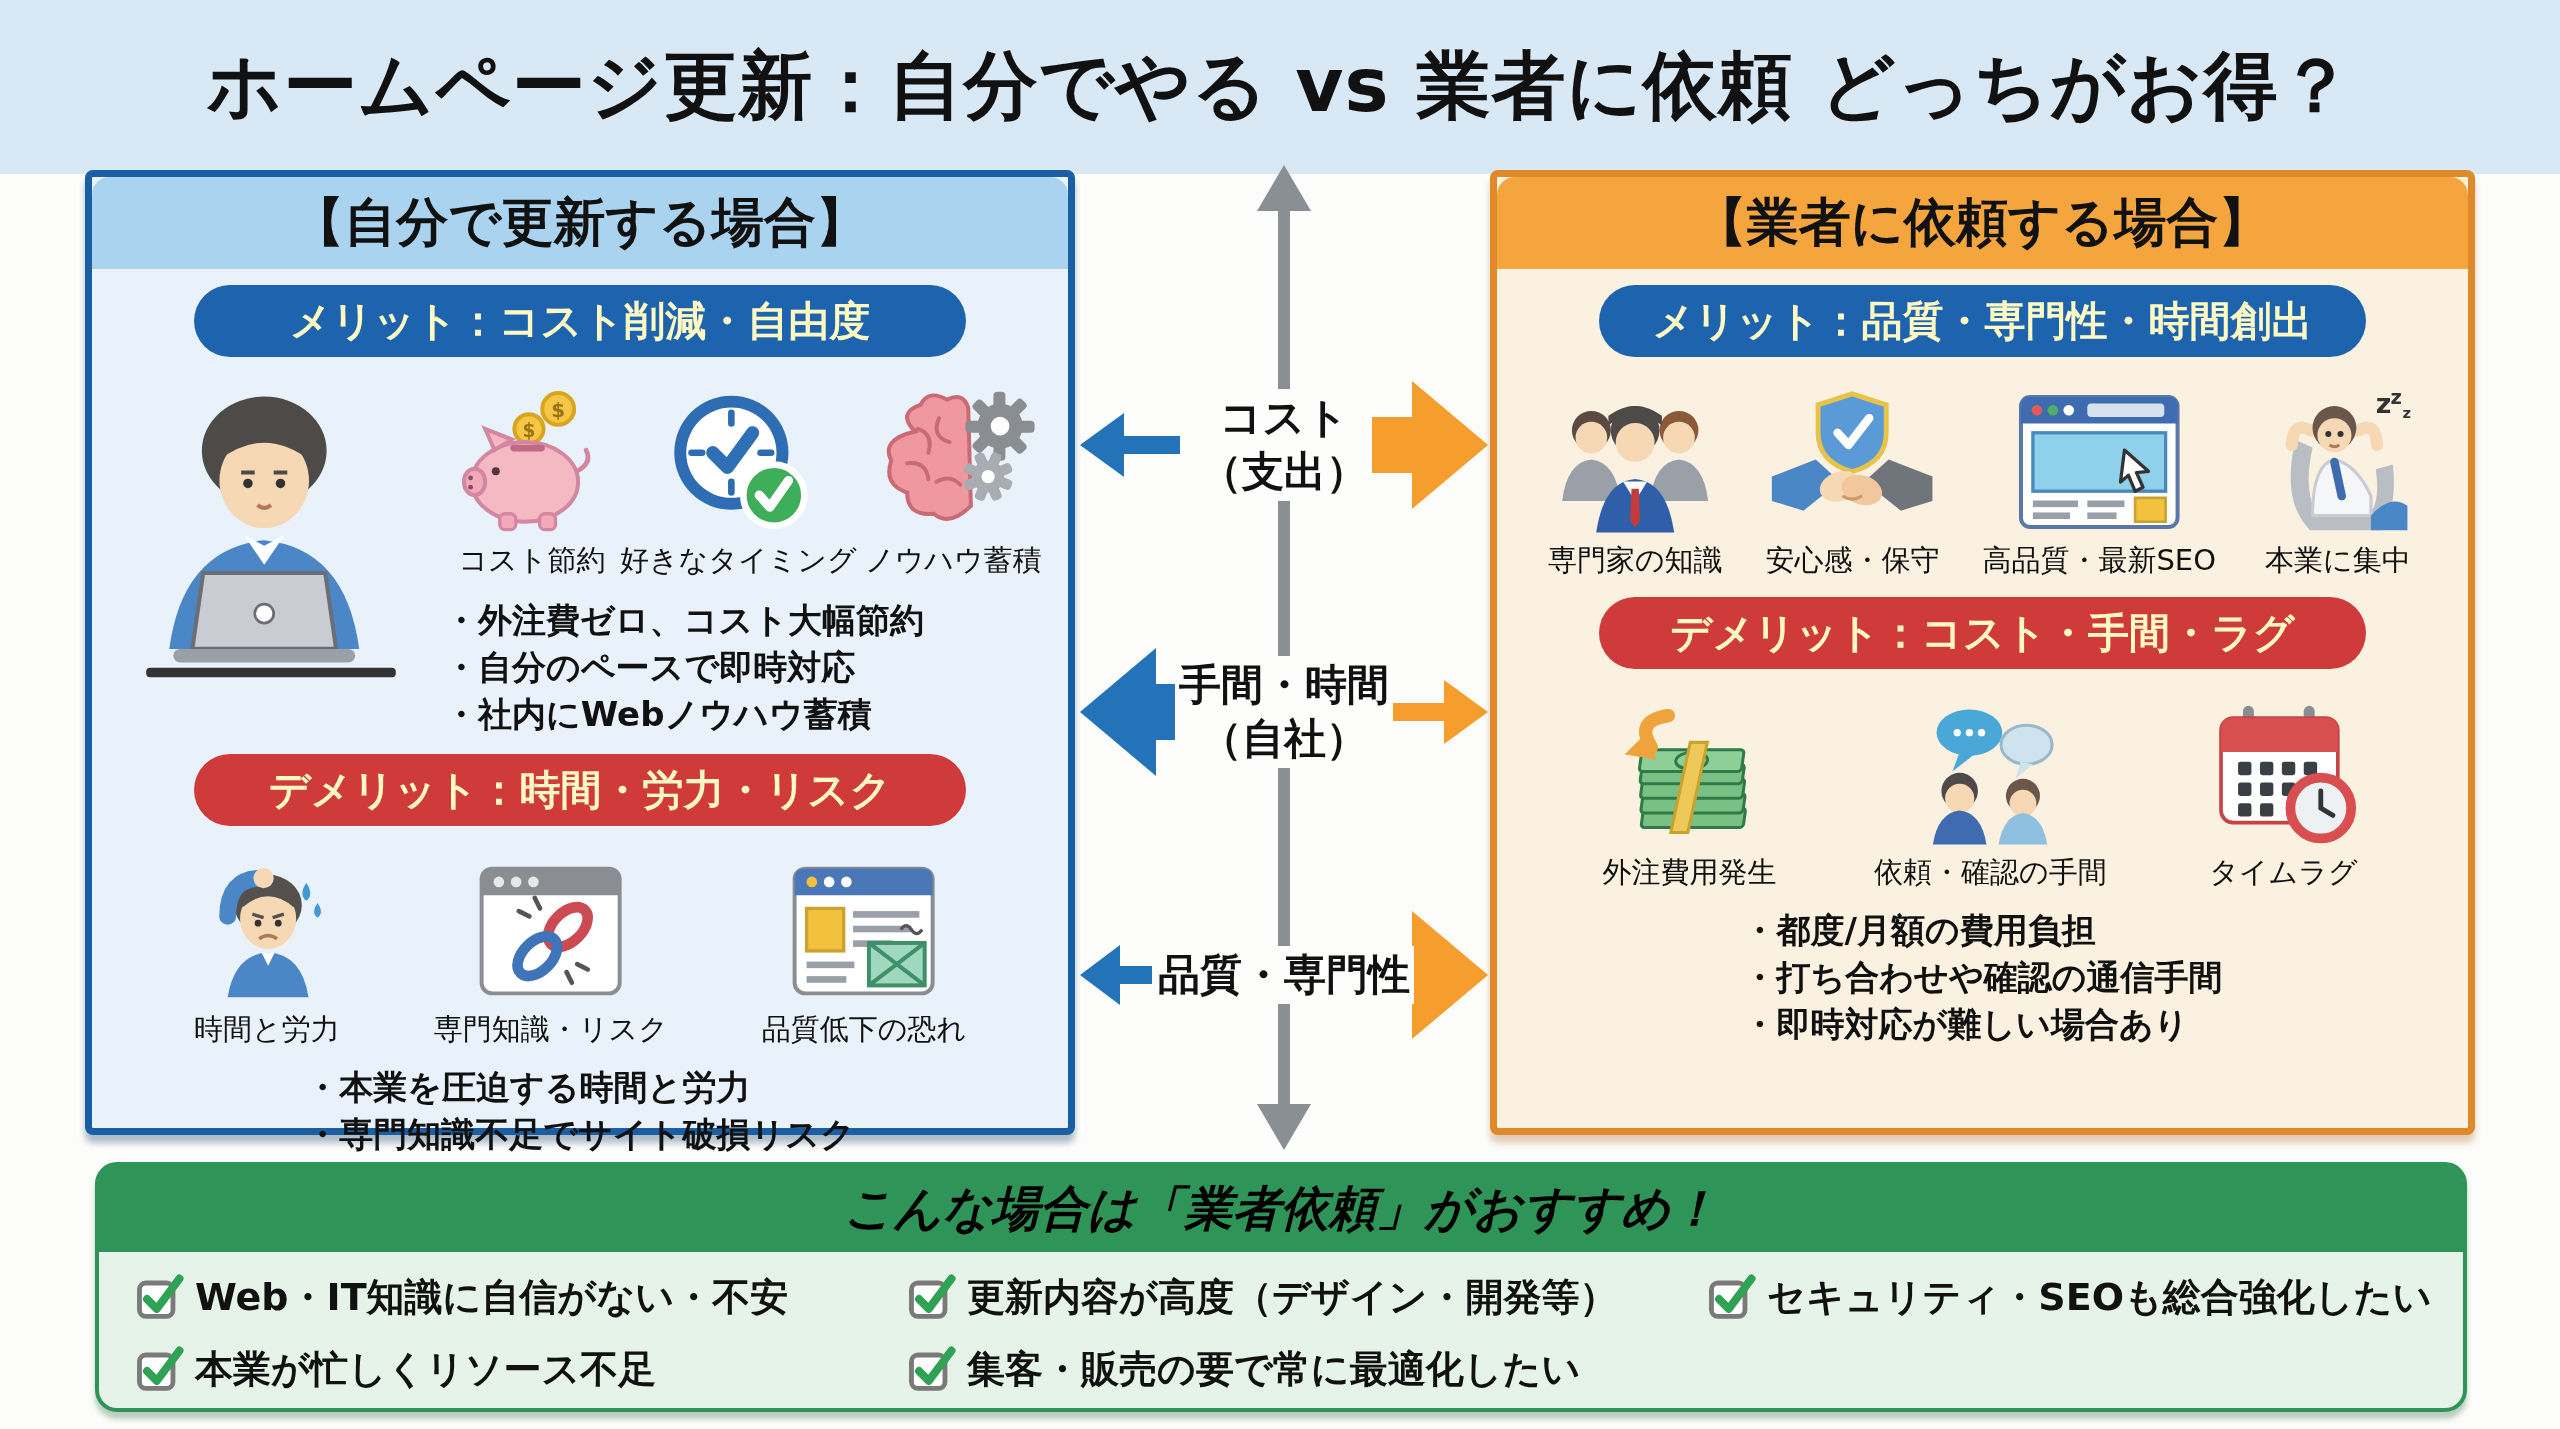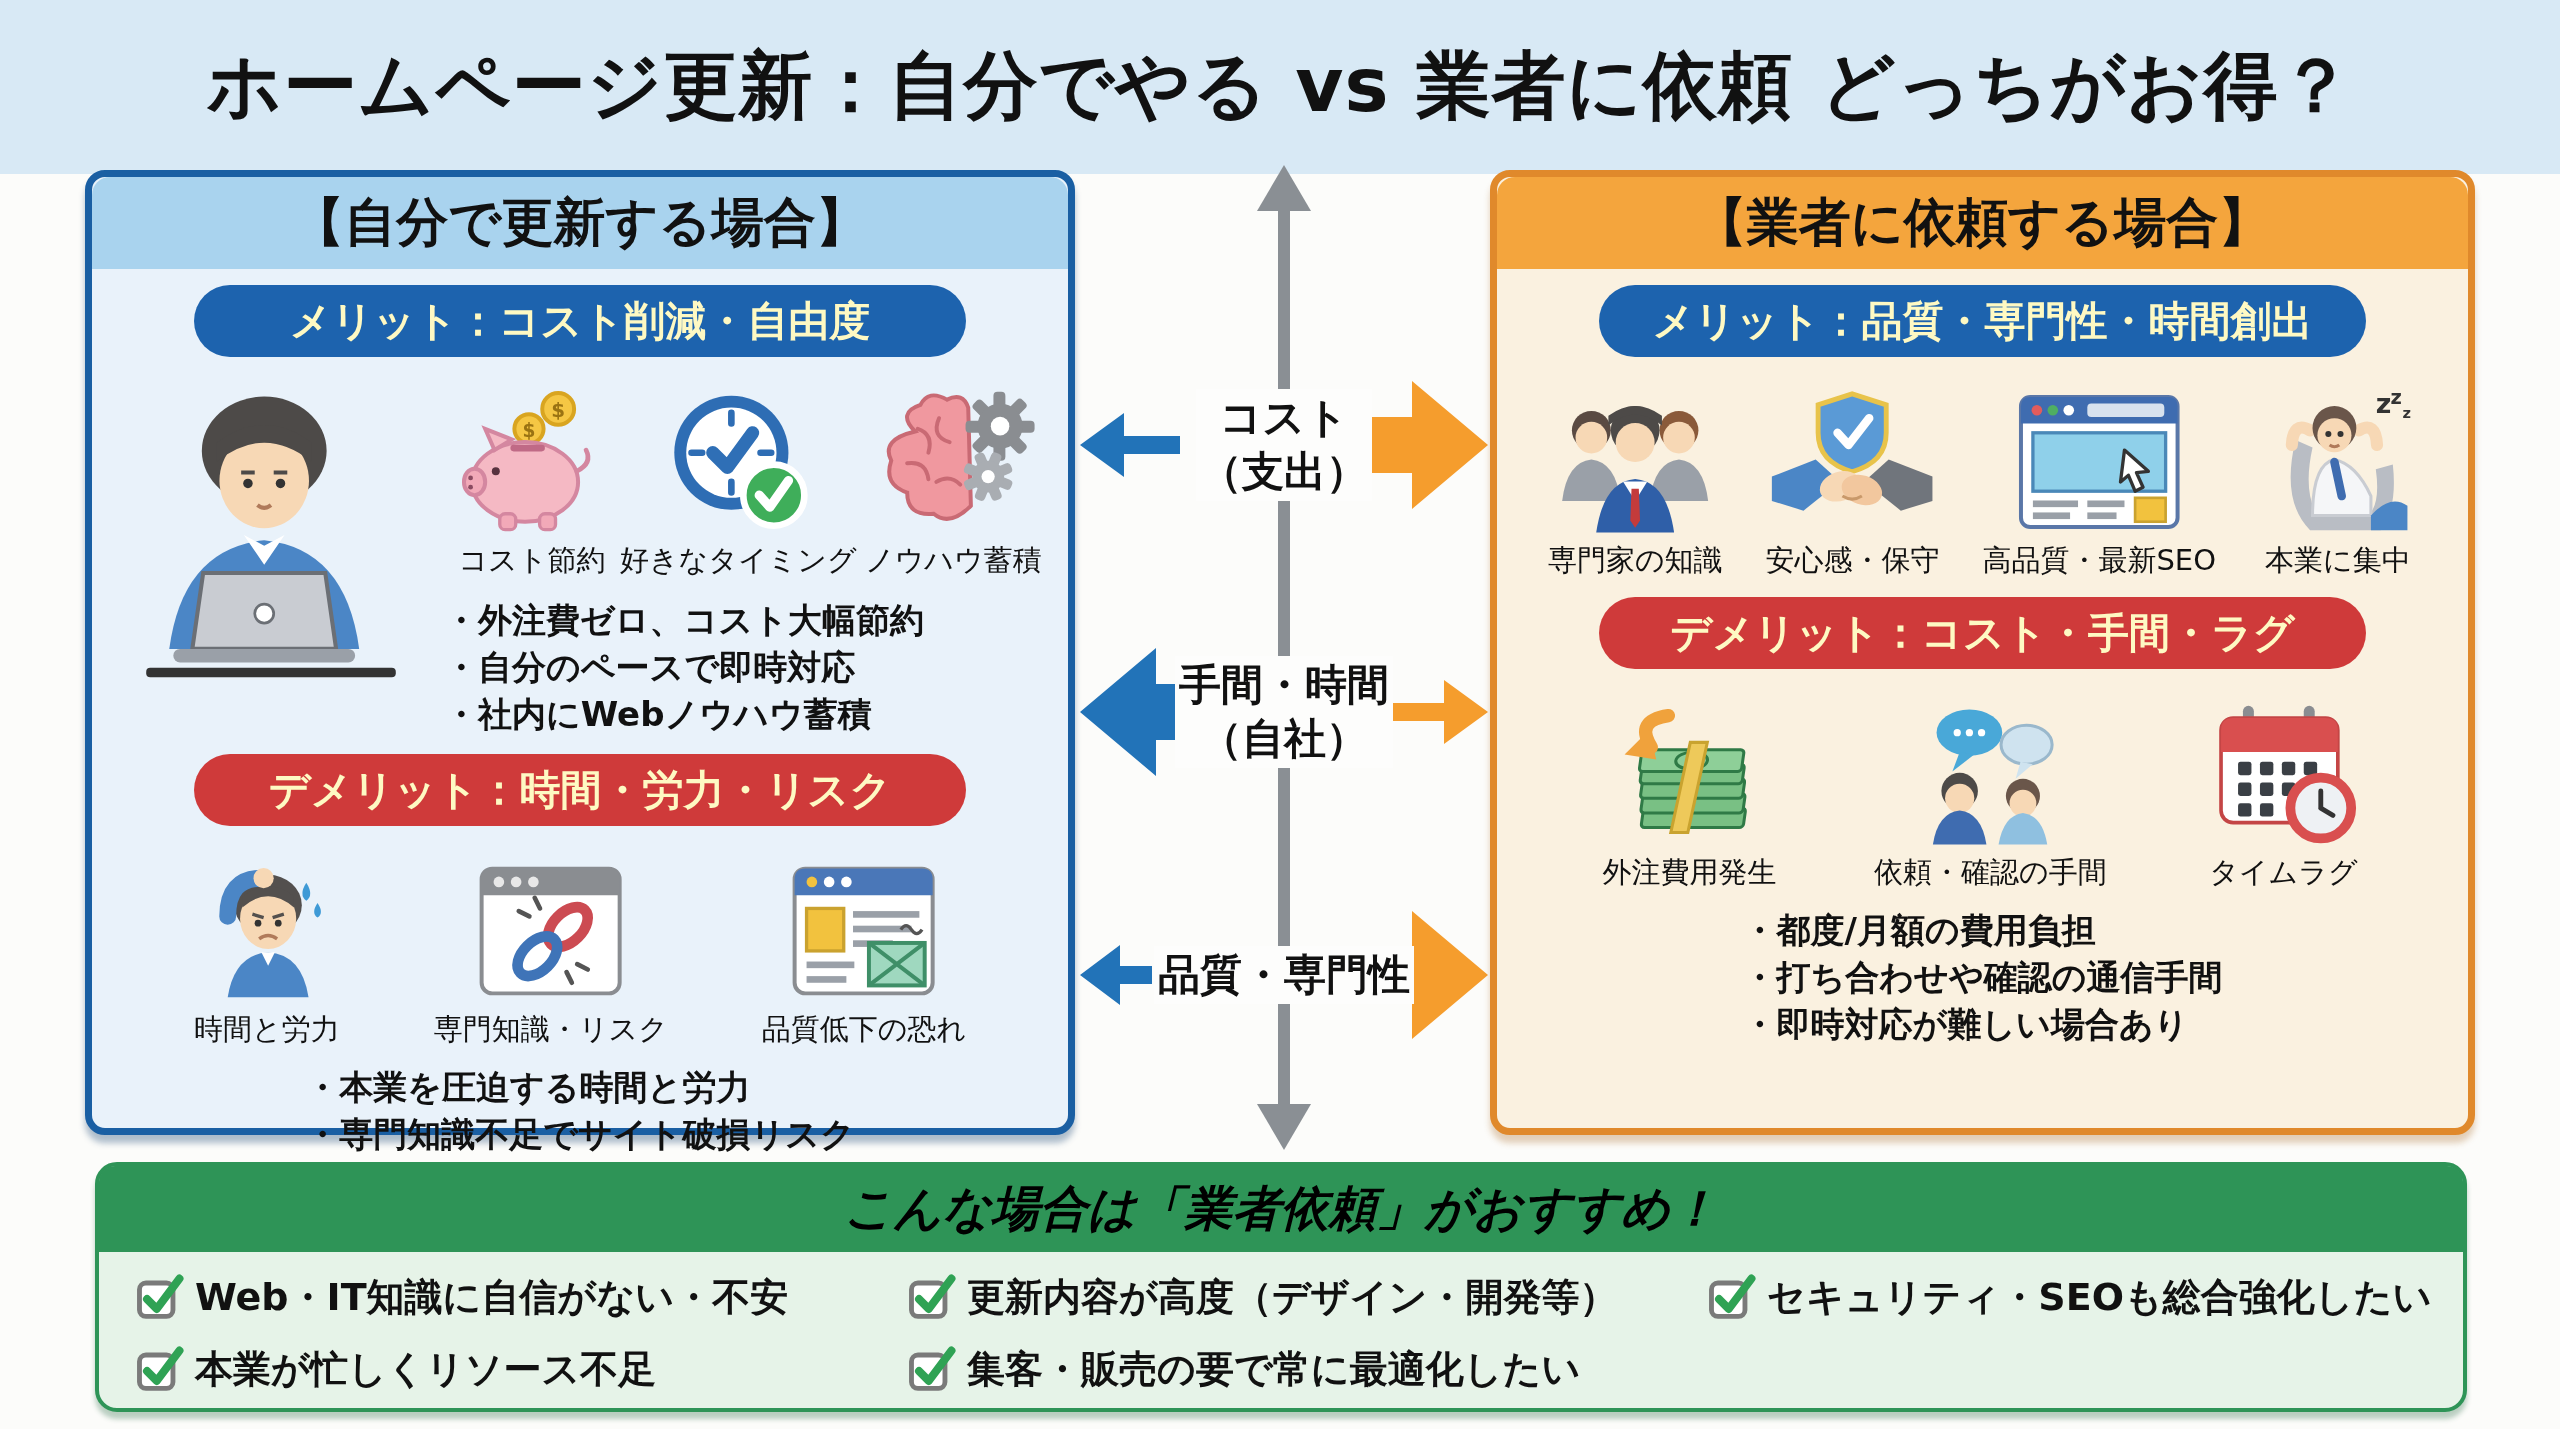--- a/index.html
+++ b/index.html
@@ -5,21 +5,21 @@
   html,body{margin:0;padding:0;background:#fcfcfa;}
   .page{position:relative;width:2560px;height:1429px;background:#fcfcfa;
         font-family:"DejaVu Sans","Liberation Sans",sans-serif;color:#111;overflow:hidden;}
 
   
   .title-band{position:absolute;left:0;top:0;width:2560px;height:174px;background:#d8e9f5;
               display:flex;align-items:center;justify-content:center;}
   .title-band h1{margin:0;font-size:74px;font-weight:bold;letter-spacing:1px;}
 
   
-  .panel{position:absolute;top:170px;height:965px;border-radius:20px;box-sizing:border-box;}
+  .panel{position:absolute;top:170px;height:965px;border-radius:8px;box-sizing:border-box;}
   .panel.left{left:85px;width:990px;background:#e9f2fa;border:7px solid #1a5fa3;
               box-shadow:0 8px 6px rgba(25,70,115,.35);}
   .panel.right{left:1490px;width:985px;background:#faf1e0;border:7px solid #e0892b;
               box-shadow:0 8px 6px rgba(165,100,25,.3);}
   .panel-header{height:92px;display:flex;align-items:center;justify-content:center;
                 font-size:52px;font-weight:bold;border-radius:18px 18px 0 0;}
   .panel.left  .panel-header{background:#a9d3ee;}
   .panel.right .panel-header{background:#f4a53d;}
 
   .pill{margin:16px auto 26px;width:79%;height:72px;border-radius:38px;display:flex;

